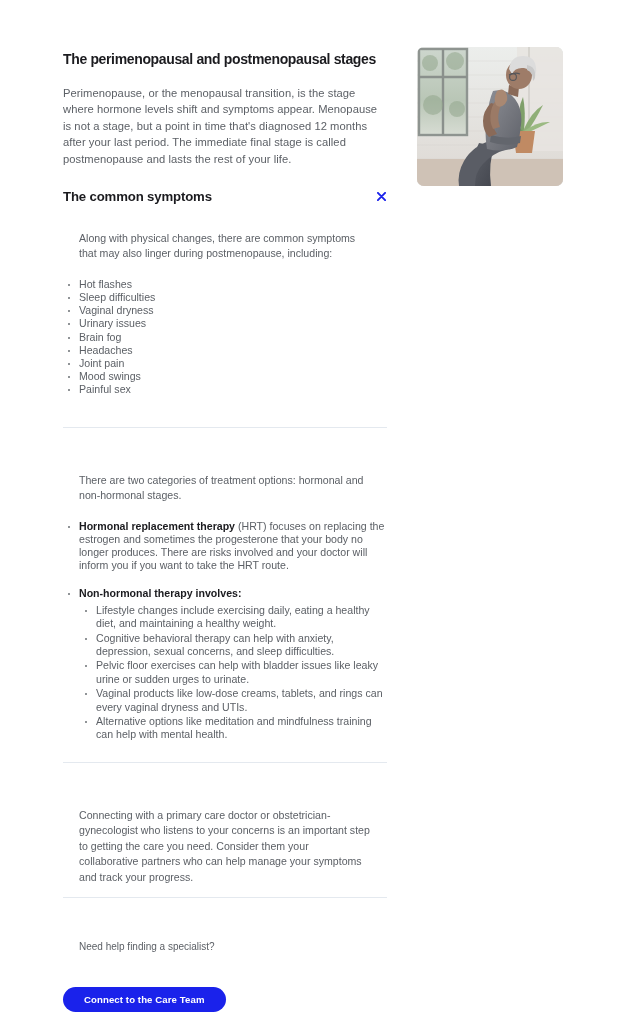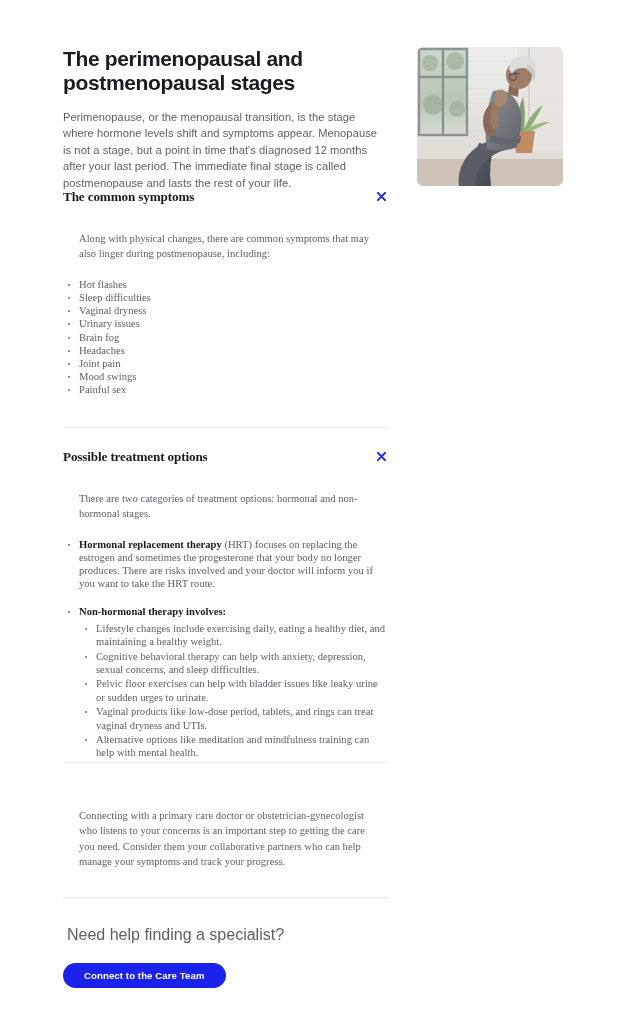--- a/index.html
+++ b/index.html
@@ -23,21 +23,21 @@
 
   
   .hero {
     position: absolute;
     left: 63px;
     top: 47px;
     width: 324px;
   }
   .hero-title {
     margin: 0;
-    font-size: 21px;
+    font-size: 14px;
     line-height: 24px;
     font-weight: 700;
     letter-spacing: -0.35px;
     color: #1b1b1f;
   }
   .hero-body {
     margin: 14px 0 0 0;
     font-size: 11.2px;
     line-height: 16.4px;
     color: #5c6066;
@@ -54,21 +54,20 @@
     overflow: hidden;
     background: #cfd3d2;
   }
   .hero-photo svg { display: block; width: 100%; height: 100%; }
 
   
   .section {
     position: absolute;
     left: 63px;
     width: 324px;
-    font-family: Liberation Serif, serif;
   }
   .section-head {
     position: relative;
     height: 18px;
   }
   .section-title {
     margin: 0;
     font-size: 13.2px;
     line-height: 18px;
     font-weight: 700;
@@ -166,22 +165,22 @@
     background: #e4e9ef;
   }
 
   
   .footer {
     position: absolute;
     left: 63px;
     width: 324px;
   }
   .footer-prompt {
-    margin: 4px;
-    font-size: 16px;
+    margin: 16px;
+    font-size: 10px;
     line-height: 15px;
     color: #5c6066;
   }
   .cta-button {
     display: inline-flex;
     align-items: center;
     justify-content: center;
     height: 25px;
     padding: 0 21px;
     margin-top: 17px;
@@ -317,39 +316,31 @@
         <li>Joint pain</li>
         <li>Mood swings</li>
         <li>Painful sex</li>
       </ul>
     </div>
   </div>
 
   <div class="divider" style="top:427px;"></div>
 
   <div class="section" style="top:448px;">
-    <div class="section-head">
-      <h2 class="section-title">Possible treatment options</h2>
-      <span class="collapse-icon">
-        <svg width="9" height="9" viewBox="0 0 10 10" aria-hidden="true">
-          <path d="M1 1 L9 9 M9 1 L1 9" stroke="#1a22eb" stroke-width="2.1" stroke-linecap="round"></path>
-        </svg>
-      </span>
-    </div>
     <div class="section-body">
       <p>There are two categories of treatment options: hormonal and non-hormonal stages.</p>
       <ul class="bullets treat-list">
         <li><b>Hormonal replacement therapy</b><span> (HRT) focuses on replacing the estrogen and sometimes the progesterone that your body no longer produces. There are risks involved and your doctor will inform you if you want to take the HRT route.</span></li>
         <li>
           <b>Non-hormonal therapy involves:</b>
           <ul class="subbullets">
             <li>Lifestyle changes include exercising daily, eating a healthy diet, and maintaining a healthy weight.</li>
             <li>Cognitive behavioral therapy can help with anxiety, depression, sexual concerns, and sleep difficulties.</li>
             <li>Pelvic floor exercises can help with bladder issues like leaky urine or sudden urges to urinate.</li>
-            <li>Vaginal products like low-dose period, tablets, and rings can treat vaginal dryness and UTIs.</li>
+            <li>Vaginal products like low-dose creams, tablets, and rings can every vaginal dryness and UTIs.</li>
             <li>Alternative options like meditation and mindfulness training can help with mental health.</li>
           </ul>
         </li>
       </ul>
     </div>
   </div>
 
   <div class="divider" style="top:762px;"></div>
 
   <div class="section" style="top:783px;">

